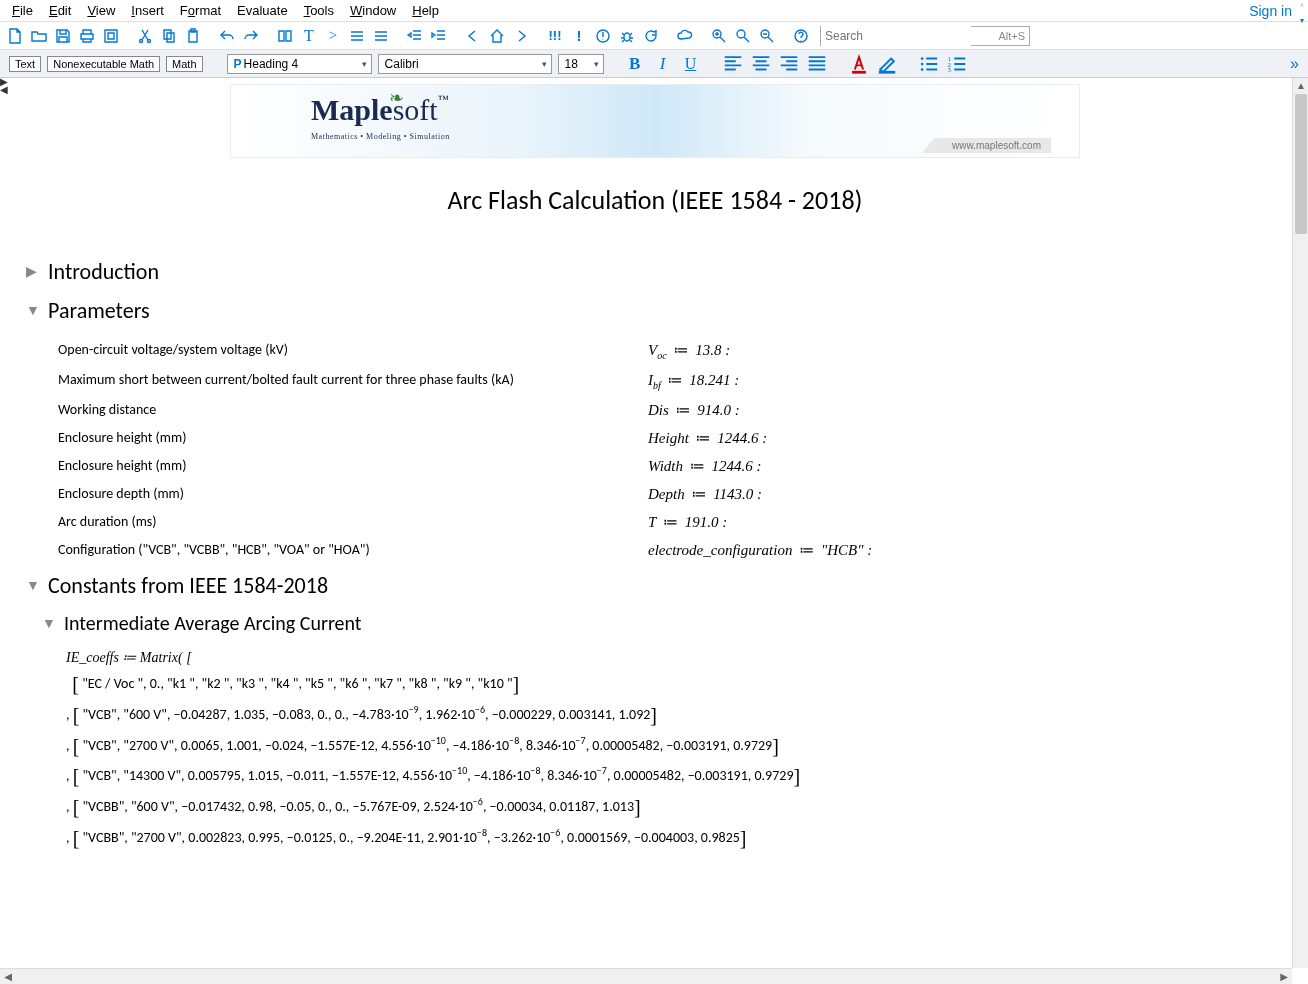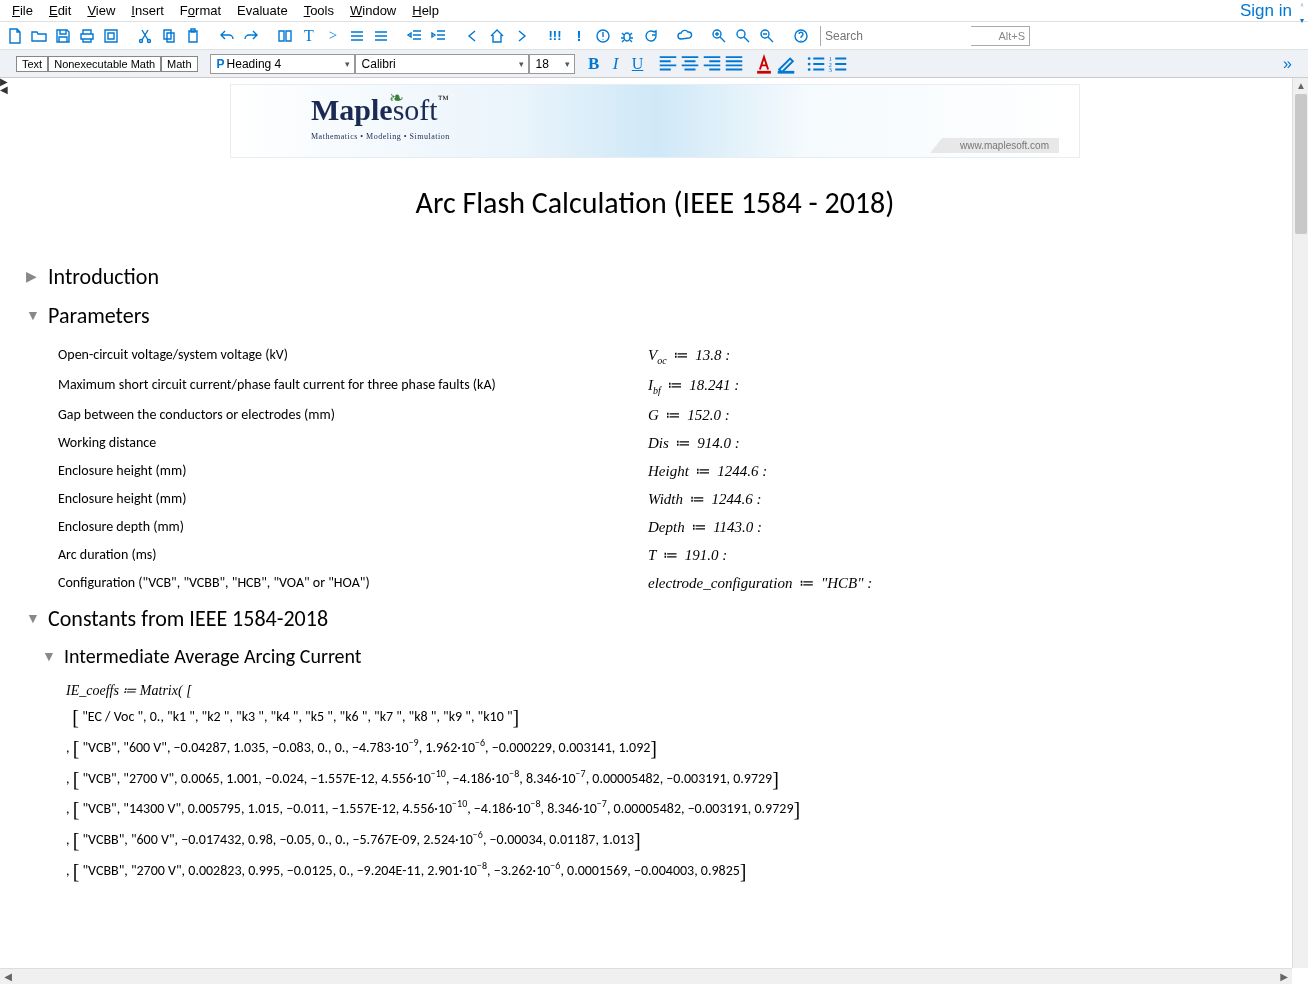--- a/index.html
+++ b/index.html
@@ -1,29 +1,29 @@
 <!DOCTYPE html>
 <html><head>
 <meta charset="utf-8">
 <style>
 * { margin: 0; padding: 0; box-sizing: border-box; }
 body { font-family: "Segoe UI", Tahoma, sans-serif; font-size: 13px; color: #000; background: #fff; width: 1308px; height: 984px; overflow: hidden; position: relative; }
 .menubar { display: flex; align-items: center; height: 22px; padding: 0 4px; background: #fff; border-bottom: 1px solid #e0e0e0; justify-content: flex-end; }
 .menu-item { padding: 2px 8px; cursor: pointer; font-size: 13px; }
 .menu-item u { text-decoration: underline; }
 .menubar-right { margin-left: auto; display: flex; align-items: center; gap: 8px; color: #0078d4; }
-.signin { color: #0078d4; font-size: 17px; cursor: pointer; }
+.signin { color: #0078d4; font-size: 14px; cursor: pointer; }
 .toolbar { display: flex; align-items: center; height: 28px; padding: 3px 4px; gap: 2px; background: #fff; border-bottom: 1px solid #e0e0e0; }
 .tb-btn { width: 22px; height: 22px; display: flex; align-items: center; justify-content: center; cursor: pointer; color: #0078d4; }
 .tb-btn svg { width: 16px; height: 16px; }
 .tb-sep { width: 8px; }
 .search-box { margin-left: 6px; display: flex; align-items: center; border: 1px solid #aaa; height: 20px; width: 210px; position: relative; }
 .search-box input { border: none; outline: none; padding: 5px 4px; font-size: 12px; width: 150px; }
 .search-hint { position: absolute; right: 4px; color: #888; font-size: 11px; }
-.format-bar { display: flex; align-items: center; height: 28px; padding: 3px 16px; background: #eef1f5; border-bottom: 1px solid #ccc; }
+.format-bar { display: flex; align-items: center; height: 28px; padding: 3px 9px; gap: 6px; background: #eef1f5; border-bottom: 1px solid #ccc; }
 .tag-btn { background: #fff; border: 1px solid #888; padding: 1px 5px; font-size: 11px; cursor: pointer; }
 .combo { border: 1px solid #999; background: #fff; height: 20px; padding: 1px 18px 1px 6px; font-size: 12px; position: relative; cursor: pointer; display: flex; align-items: center; }
 .combo::after { content: "▾"; position: absolute; right: 4px; font-size: 9px; color: #555; }
 .combo.para { width: 145px; }
 .combo.font { width: 174px; }
 .combo.size { width: 46px; }
 .pilcrow { color: #0078d4; margin-right: 2px; font-weight: bold; }
 .fmt-btn { width: 22px; height: 22px; display: flex; align-items: center; justify-content: center; cursor: pointer; color: #0078d4; font-family: "Times New Roman", serif; }
 .fmt-btn.bold { font-weight: bold; font-size: 17px; }
 .fmt-btn.italic { font-style: italic; font-size: 17px; }
@@ -32,22 +32,22 @@
 .side-tri { position: absolute; left: 0; top: 78px; display: flex; flex-direction: column; }
 .side-tri span { font-size: 10px; line-height: 8px; color: #333; cursor: pointer; }
 .doc-area { position: absolute; left: 12px; top: 78px; right: 18px; bottom: 16px; overflow: hidden; background: #fff; padding: 6px 0 0 8px; }
 .banner { margin: 0 auto 12px auto; width: 850px; height: 74px; position: relative; background: linear-gradient(90deg,#fff 0%,#eaf4fb 34%,#cfe8f7 50%,#f5fafd 68%,#fff 100%); border: 1px solid #e6eef4; }
 .banner .logo { position: absolute; left: 80px; top: 8px; font-family: "Times New Roman", serif; }
 .banner .logo .maple { font-size: 30px; font-weight: bold; color: #1a2a52; }
 .banner .logo .soft { font-size: 30px; font-weight: 300; color: #1a2a52; }
 .banner .logo .tag { font-size: 8px; color: #1a2a52; letter-spacing: 0.5px; }
 .banner .leaf { position: absolute; left: 158px; top: 2px; color: #3b7f3b; font-size: 18px; }
 .banner .appdemo { position: absolute; right: 24px; top: 14px; font-size: 24px; color: #999; font-weight: 300; }
-.banner .site { position: absolute; right: 20px; bottom: 4px; font-size: 10px; color: #777; background: #e8e8e8; padding: 2px 10px 2px 30px; clip-path: polygon(12px 0, 100% 0, 100% 100%, 0 100%); }
-.doc-title { text-align: center; font-size: 30px; font-weight: 400; margin: 26px 0 42px 0; font-family: Calibri, sans-serif; }
+.banner .site { position: absolute; right: 28px; bottom: 4px; font-size: 10px; color: #777; background: #e8e8e8; padding: 2px 10px 2px 30px; clip-path: polygon(12px 0, 100% 0, 100% 100%, 0 100%); }
+.doc-title { text-align: center; font-size: 26px; font-weight: 400; margin: 26px 0 42px 0; font-family: Calibri, sans-serif; }
 .section { margin: 8px 0 8px 6px; }
 .sec-head { display: flex; align-items: center; gap: 8px; font-size: 22px; font-family: Calibri, sans-serif; margin-bottom: 12px; }
 .tri { font-size: 14px; color: #888; cursor: pointer; width: 14px; }
 .subsec-head { display: flex; align-items: center; gap: 8px; font-size: 20px; font-family: Calibri, sans-serif; margin: 6px 0 10px 16px; }
 .param-row { display: flex; padding: 5px 0 5px 32px; font-size: 14px; font-family: Calibri, sans-serif; }
 .param-label { width: 590px; }
 .param-val { font-style: italic; font-family: "Times New Roman", serif; font-size: 15px; text-align: center; }
 .param-val .sub { font-size: 10px; vertical-align: sub; font-style: italic; }
 .param-val .op { font-style: normal; padding: 0 3px; }
 .matrix-block { margin-left: 40px; font-family: "Times New Roman", serif; font-size: 14px; font-style: italic; line-height: 26px; }
@@ -346,26 +346,22 @@
     <div class="sec-head">
         <span class="tri">▼</span>
         <span>Parameters</span>
       </div>
     <div id="param-container">
         <div class="param-row">
           <div class="param-label">Open-circuit voltage/system voltage (kV)</div>
           <div class="param-val">V<span class="sub">oc</span><span class="op"> ≔ </span>13.8 :</div>
         </div>
         <div class="param-row">
-          <div class="param-label">Maximum short circuit current/phase fault current for three phase faults (kA)</div>
+          <div class="param-label">Maximum short between current/bolted fault current for three phase faults (kA)</div>
           <div class="param-val">I<span class="sub">bf</span><span class="op"> ≔ </span>18.241 :</div>
-        </div>
-        <div class="param-row">
-          <div class="param-label">Gap between the conductors or electrodes (mm)</div>
-          <div class="param-val">G<span class="op"> ≔ </span>152.0 :</div>
         </div>
         <div class="param-row">
           <div class="param-label">Working distance</div>
           <div class="param-val">Dis<span class="op"> ≔ </span>914.0 :</div>
         </div>
         <div class="param-row">
           <div class="param-label">Enclosure height (mm)</div>
           <div class="param-val">Height<span class="op"> ≔ </span>1244.6 :</div>
         </div>
         <div class="param-row">

